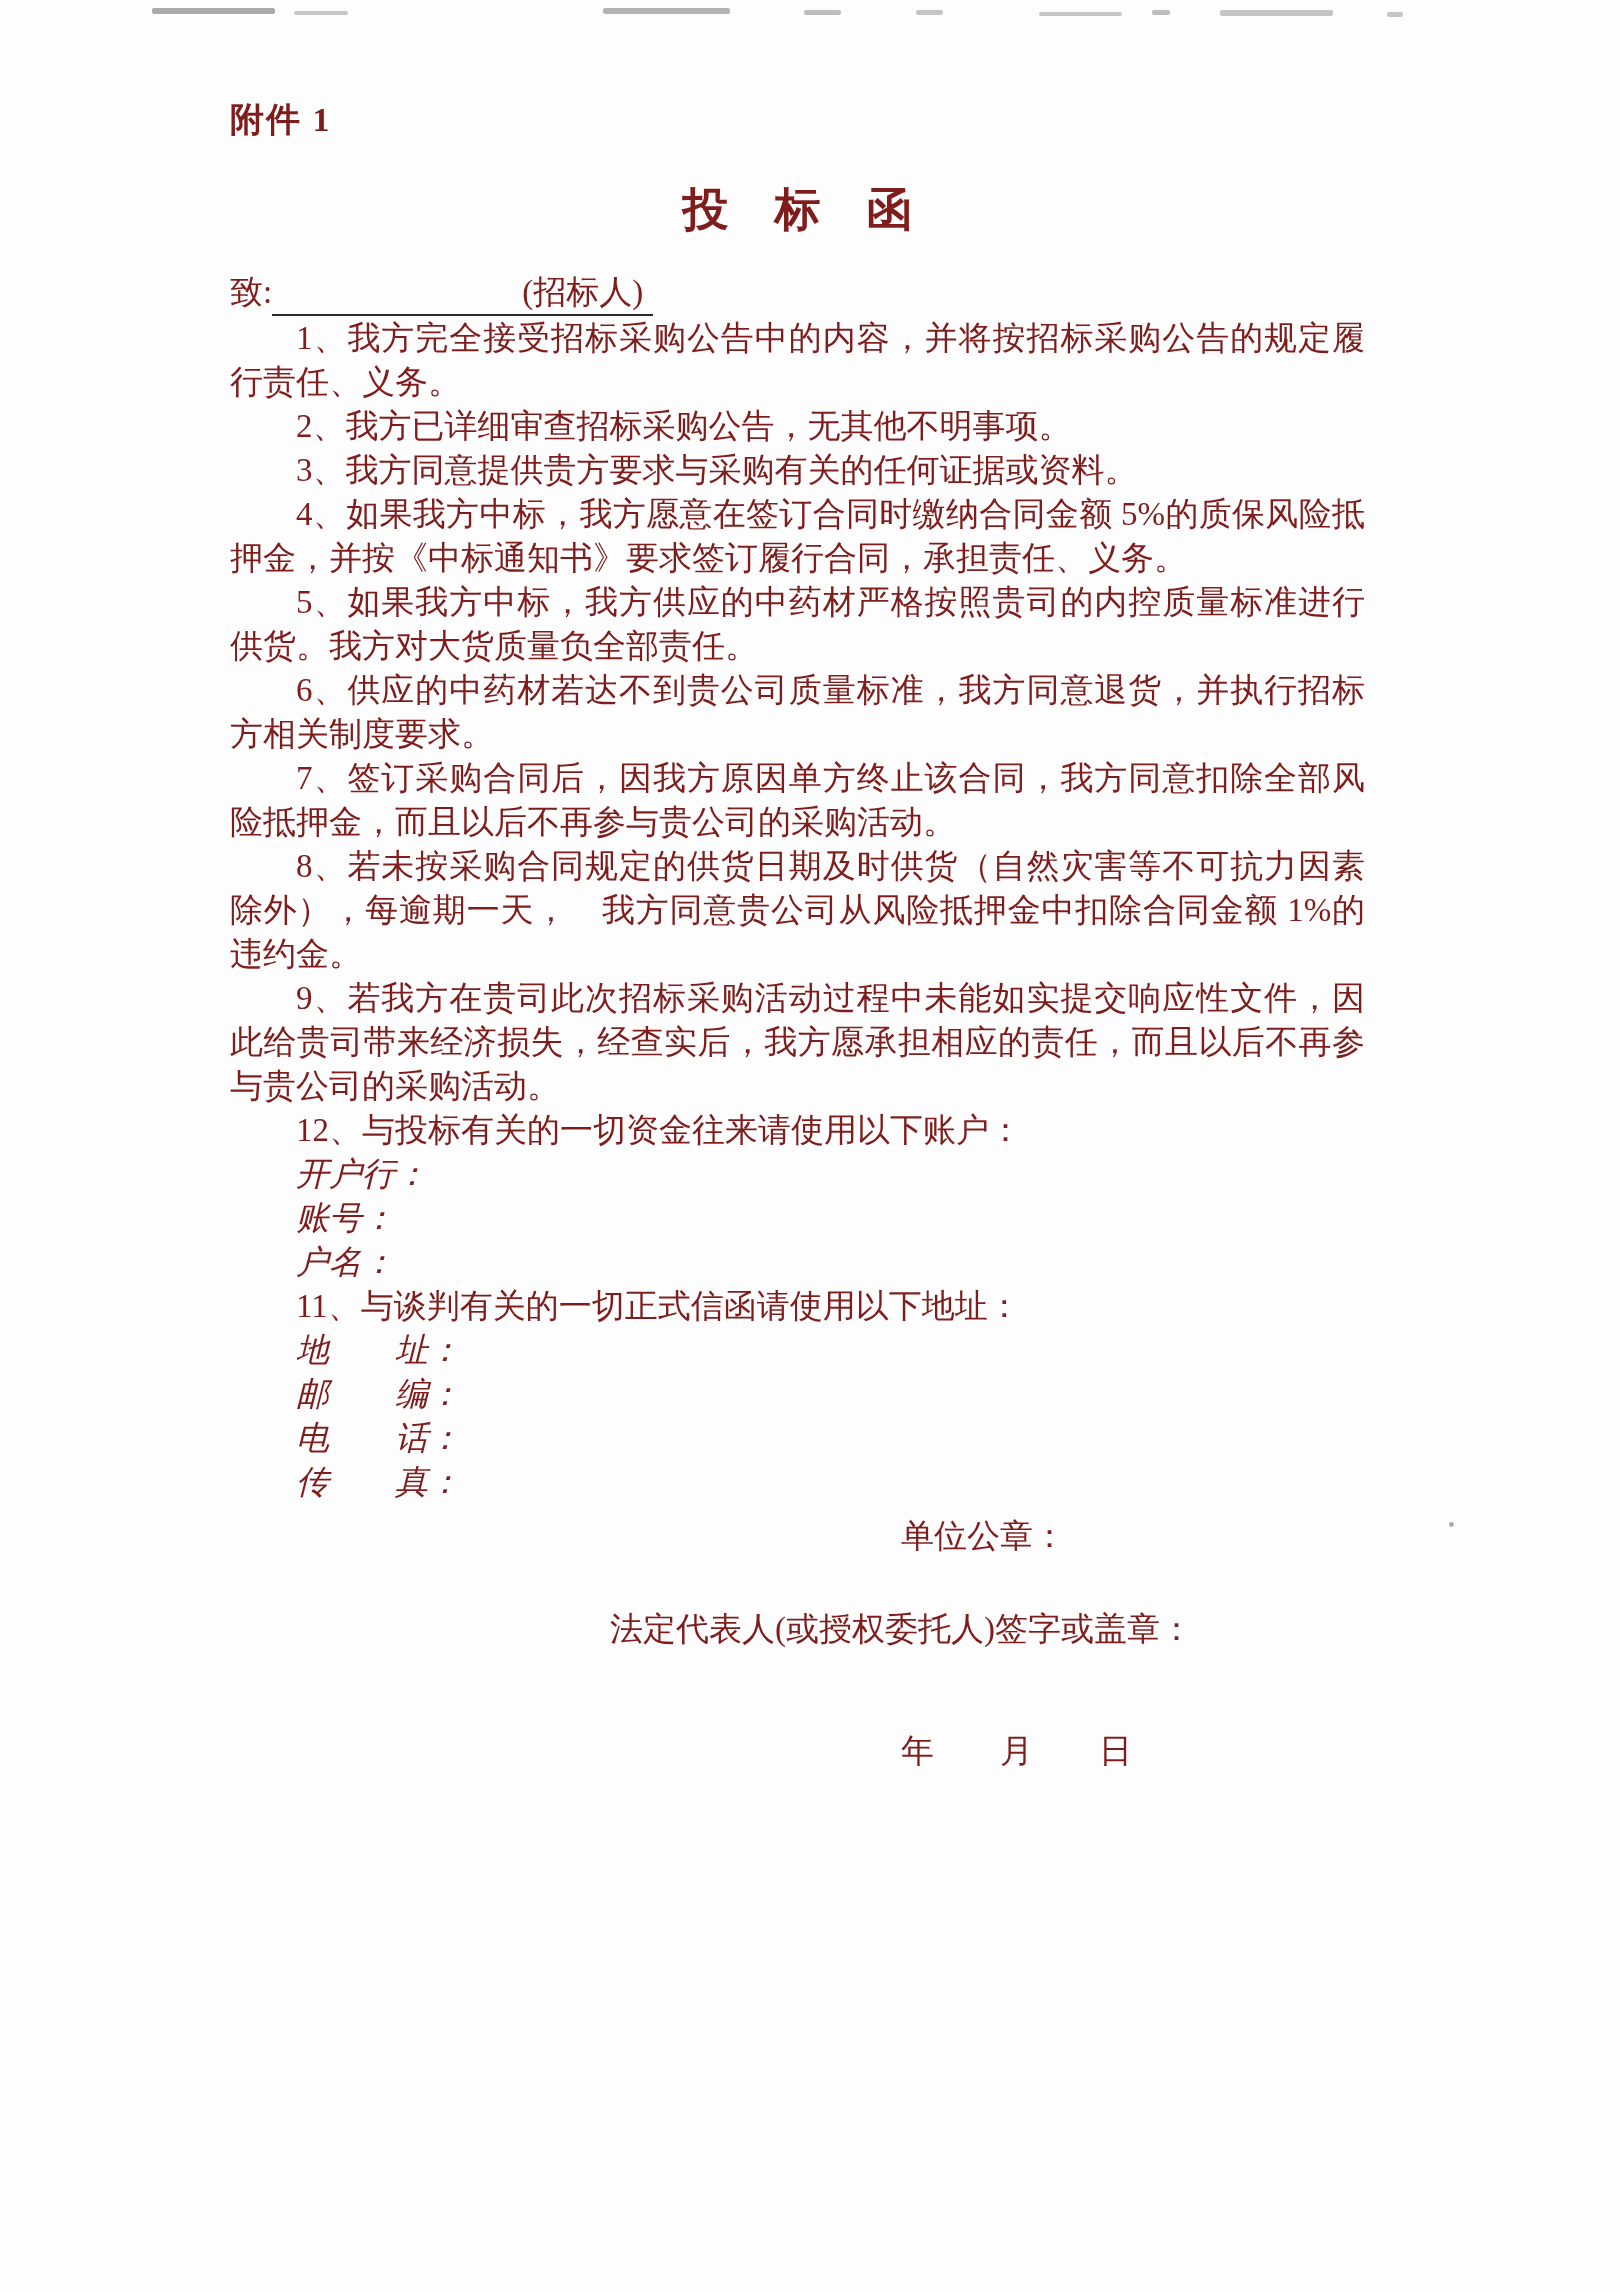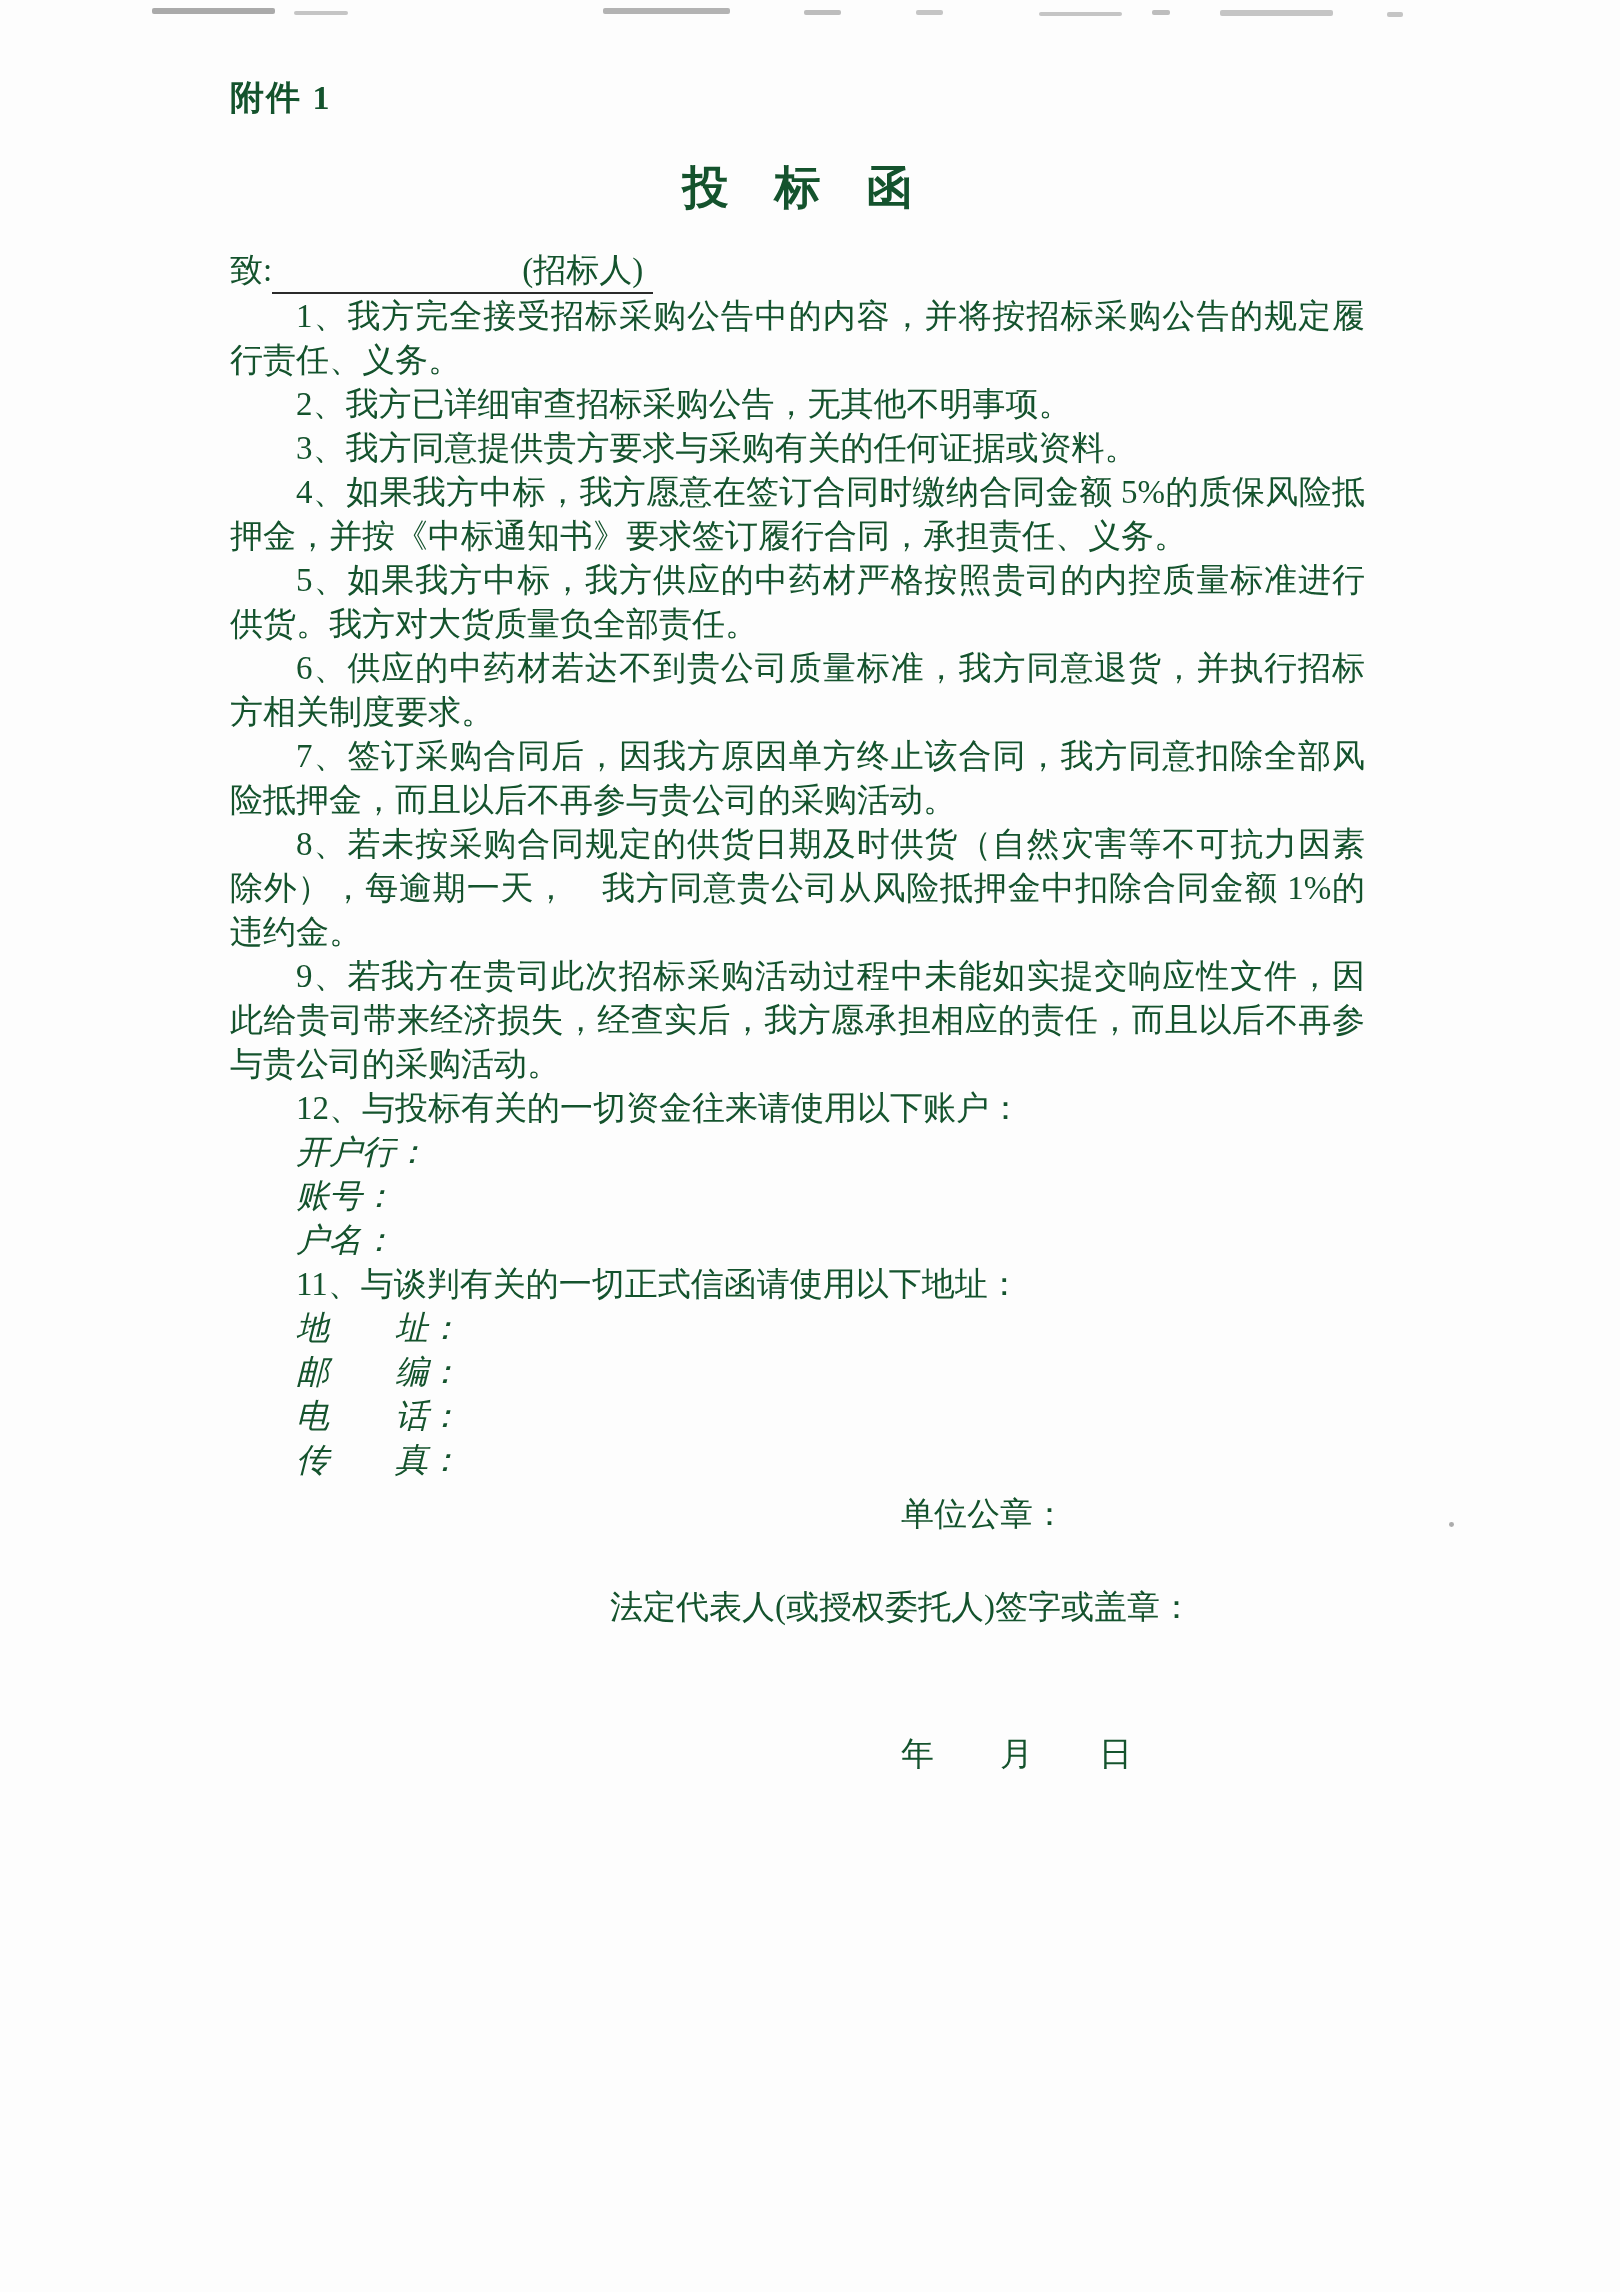--- a/index.html
+++ b/index.html
@@ -1,23 +1,23 @@
 <!DOCTYPE html>
 <html><head>
 <meta charset="utf-8">
 <style>
   html,body{margin:0;padding:0;background:#e9e9e9;}
   .page{
     position:relative;
     width:1620px;height:2293px;
     background:#fdfdfd;
     box-sizing:border-box;
-    padding-top:78px;
+    padding-top:100px;
     font-family:"Liberation Serif","DejaVu Serif",serif;
-    color:#14532d;
+    color:#7f1d1d;
     overflow:hidden;
   }
   .content{
     margin-left:230px;
     width:1135px;
     font-size:33px;
     line-height:44px;
   }
   .attachment{
     font-size:34px;
@@ -42,21 +42,21 @@
   .to-gap{ display:inline-block; width:250px; }
   .to-tail{ display:inline-block; width:9.8px; }
   p.para{
     margin:0;
     text-indent:2em;
     text-align:justify;
   }
   .hang{ padding-left:2em;font-style:italic; }
   .seal-line{ margin-top:9.8px; padding-left:671px; white-space:nowrap; }
   .sign-line{ margin-top:49px; padding-left:380px; white-space:nowrap; }
-  .date-line{ margin-top:103px; padding-left:671px; white-space:nowrap; }
+  .date-line{ margin-top:78px; padding-left:671px; white-space:nowrap; }
   
   .artifact{
     position:absolute;
     background:#444;
     opacity:0.45;
     border-radius:2px;
   }
   .dot-artifact{
     position:absolute;
     width:4.9px;height:4.9px;

